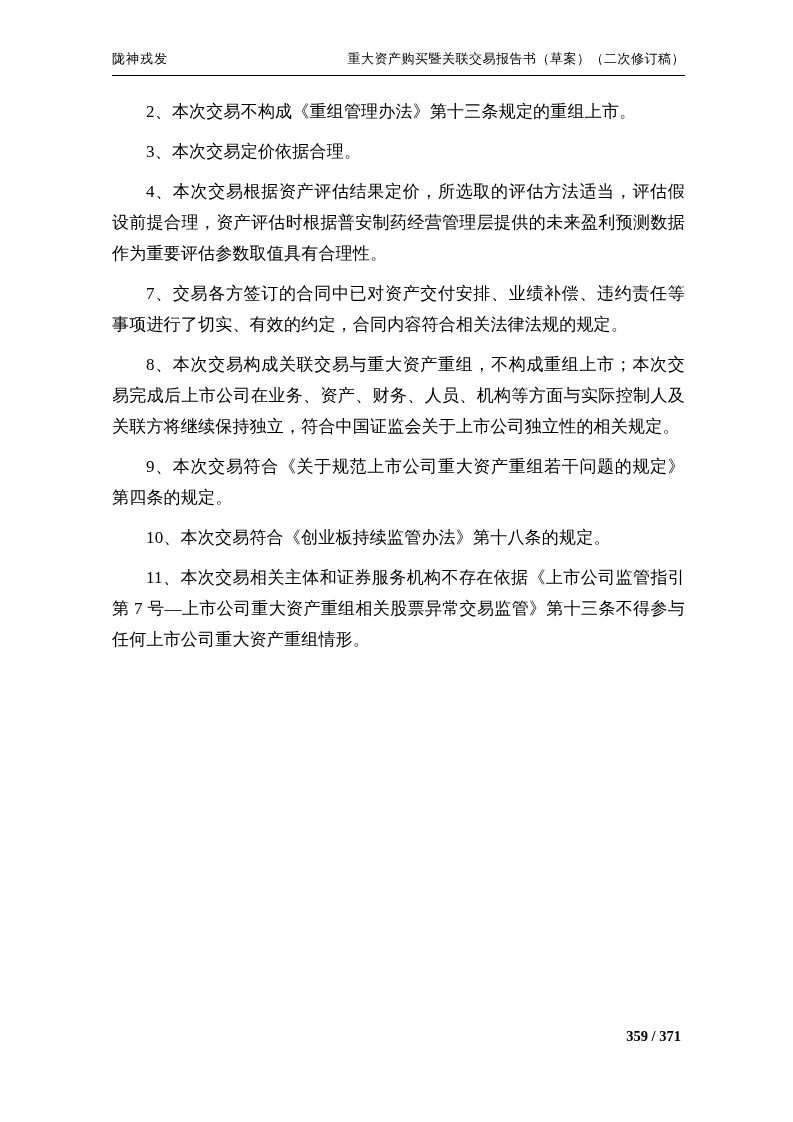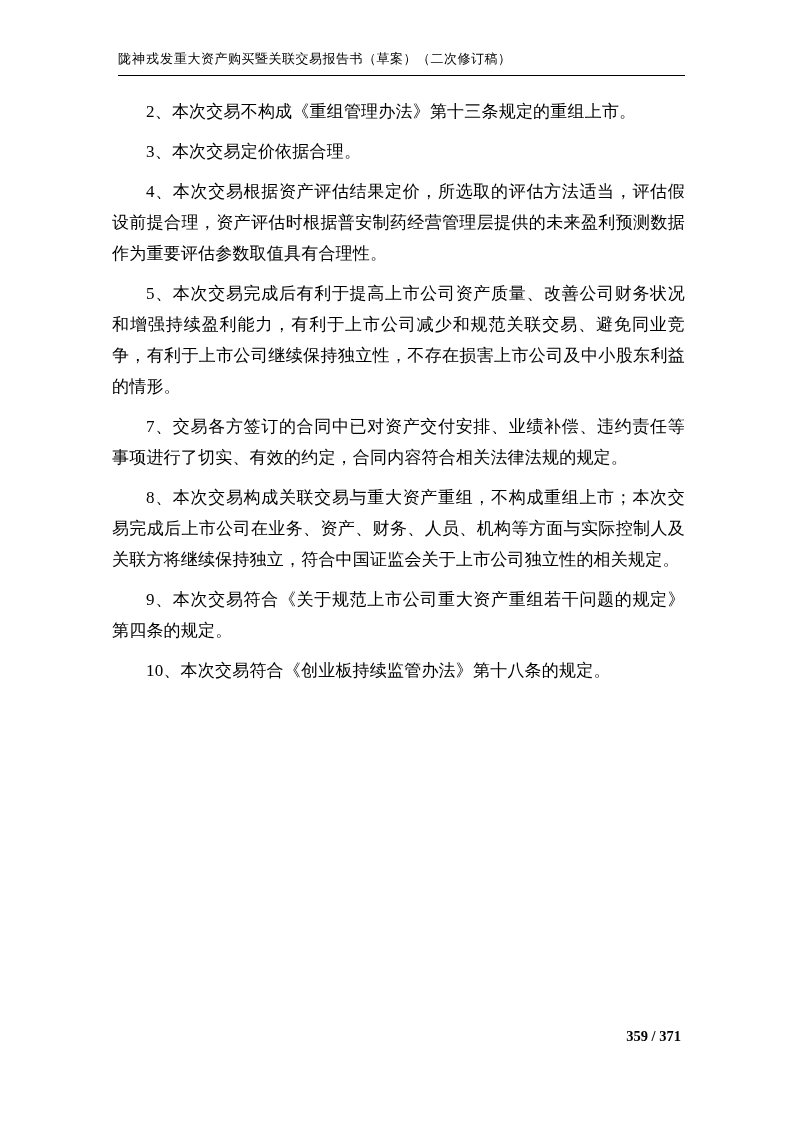--- a/index.html
+++ b/index.html
@@ -15,26 +15,26 @@
     color: #000000;
     font-family: "Liberation Serif", "DejaVu Serif", serif;
     overflow: hidden;
   }
   .header {
     position: absolute;
     top: 50px;
     left: 112px;
     right: 108px;
     display: flex;
+    justify-content: space-between;
     align-items: flex-end;
     font-size: 13px;
     padding-bottom: 7px;
     border-bottom: 1px solid #000000;
     white-space: nowrap;
-    margin-left: 6px;
   }
   .header .h-left {
     letter-spacing: 1px;
   }
   .header .h-right {
     letter-spacing: 0.5px;
   }
   .doc-body {
     position: absolute;
     top: 96px;
@@ -64,24 +64,24 @@
 
   <div class="header">
     <span class="h-left">陇神戎发</span>
     <span class="h-right">重大资产购买暨关联交易报告书（草案）（二次修订稿）</span>
   </div>
 
   <div class="doc-body">
     <p>2、本次交易不构成《重组管理办法》第十三条规定的重组上市。</p>
     <p>3、本次交易定价依据合理。</p>
     <p>4、本次交易根据资产评估结果定价，所选取的评估方法适当，评估假设前提合理，资产评估时根据普安制药经营管理层提供的未来盈利预测数据作为重要评估参数取值具有合理性。</p>
-    <p>5、本次交易完成后有利于提高上市公司资产质量、改善公司财务状况和增强持续盈利能力，有利于上市公司减少和规范关联交易、避免同业竞争，有利于上市公司继续保持独立性，不存在损害上市公司及中小股东利益的情形。</p>
     <p>7、交易各方签订的合同中已对资产交付安排、业绩补偿、违约责任等事项进行了切实、有效的约定，合同内容符合相关法律法规的规定。</p>
     <p>8、本次交易构成关联交易与重大资产重组，不构成重组上市；本次交易完成后上市公司在业务、资产、财务、人员、机构等方面与实际控制人及关联方将继续保持独立，符合中国证监会关于上市公司独立性的相关规定。</p>
     <p>9、本次交易符合《关于规范上市公司重大资产重组若干问题的规定》第四条的规定。</p>
     <p>10、本次交易符合《创业板持续监管办法》第十八条的规定。</p>
+    <p>11、本次交易相关主体和证券服务机构不存在依据《上市公司监管指引第 7 号—上市公司重大资产重组相关股票异常交易监管》第十三条不得参与任何上市公司重大资产重组情形。</p>
   </div>
 
   <div class="footer">
     <span>359 / 371</span>
   </div>
 
 </div>
 
 </body></html>

